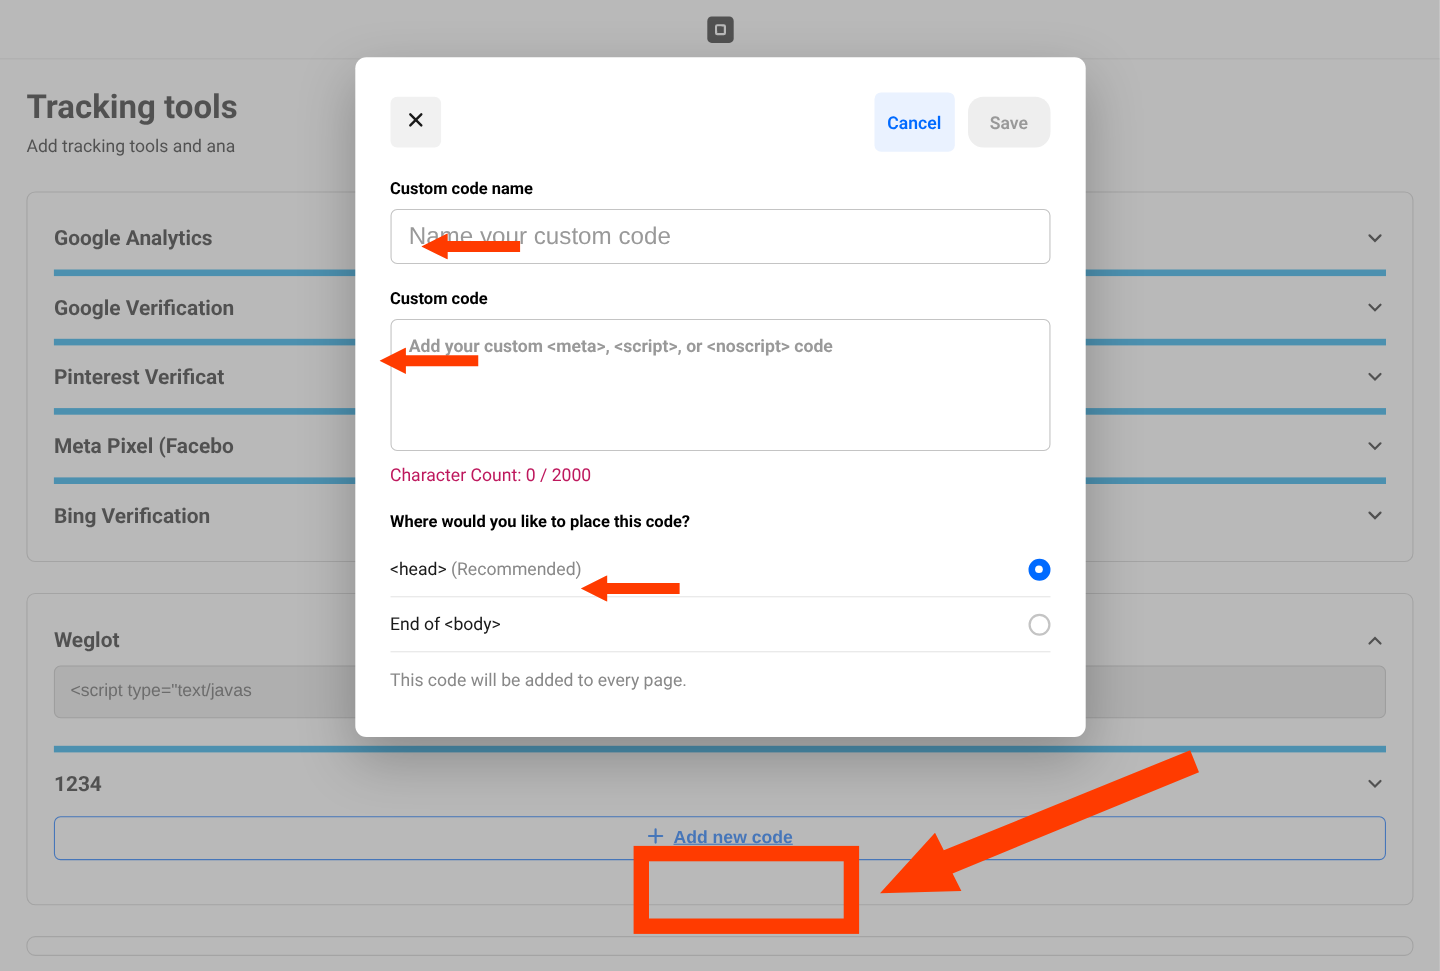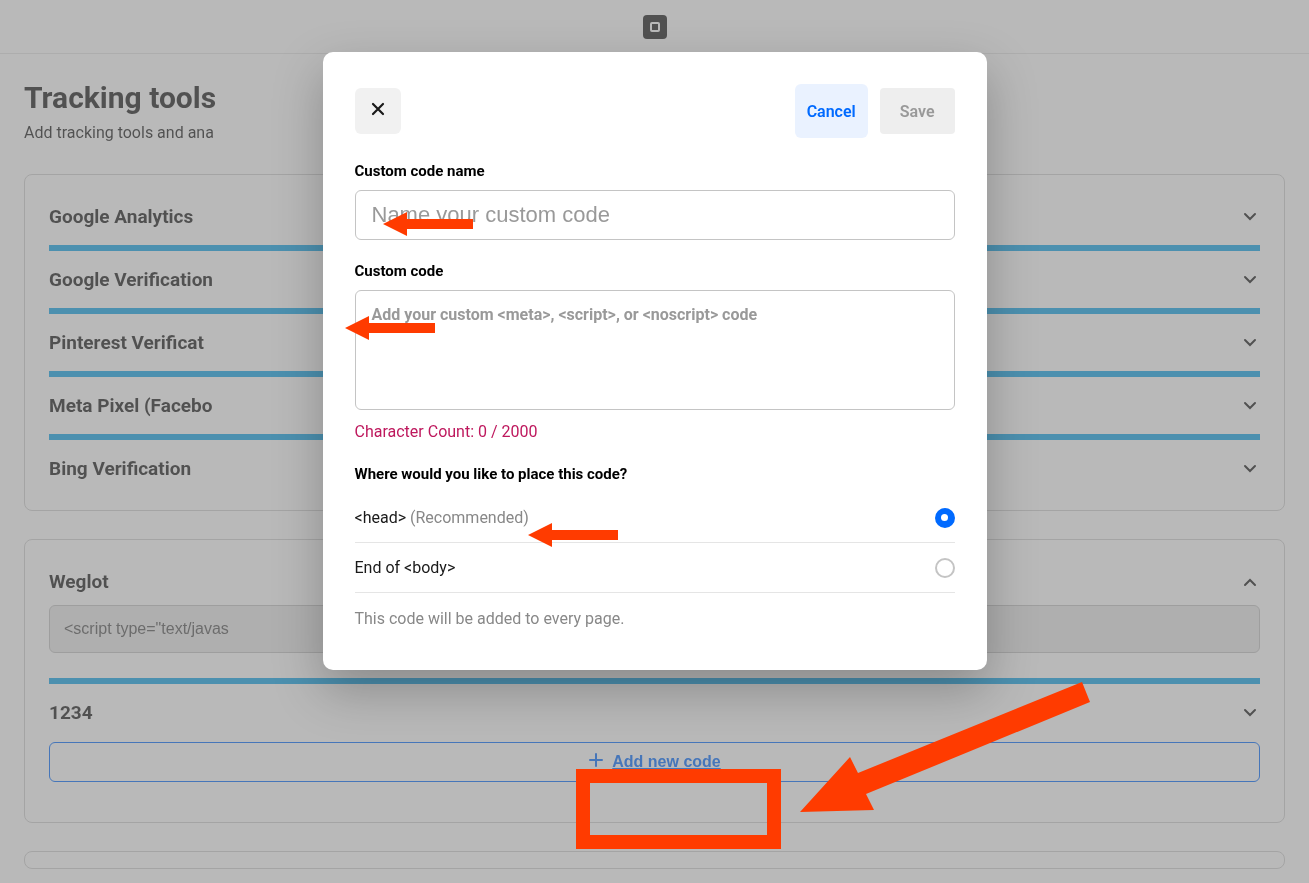--- a/index.html
+++ b/index.html
@@ -164,21 +164,21 @@
       display: flex;
       align-items: center;
       margin-right: 12px;
       cursor: pointer;
     }
     .save-btn {
       height: 46px;
       padding: 0 20px;
       background: #eeeeee;
       color: #999;
-      border-radius: 4px;
+      border-radius: 14px;
       font-weight: 600;
       font-size: 16px;
       display: flex;
       align-items: center;
       cursor: not-allowed;
     }
     .modal-title {
       font-size: 26px;
       font-weight: 700;
       margin-bottom: 24px;

